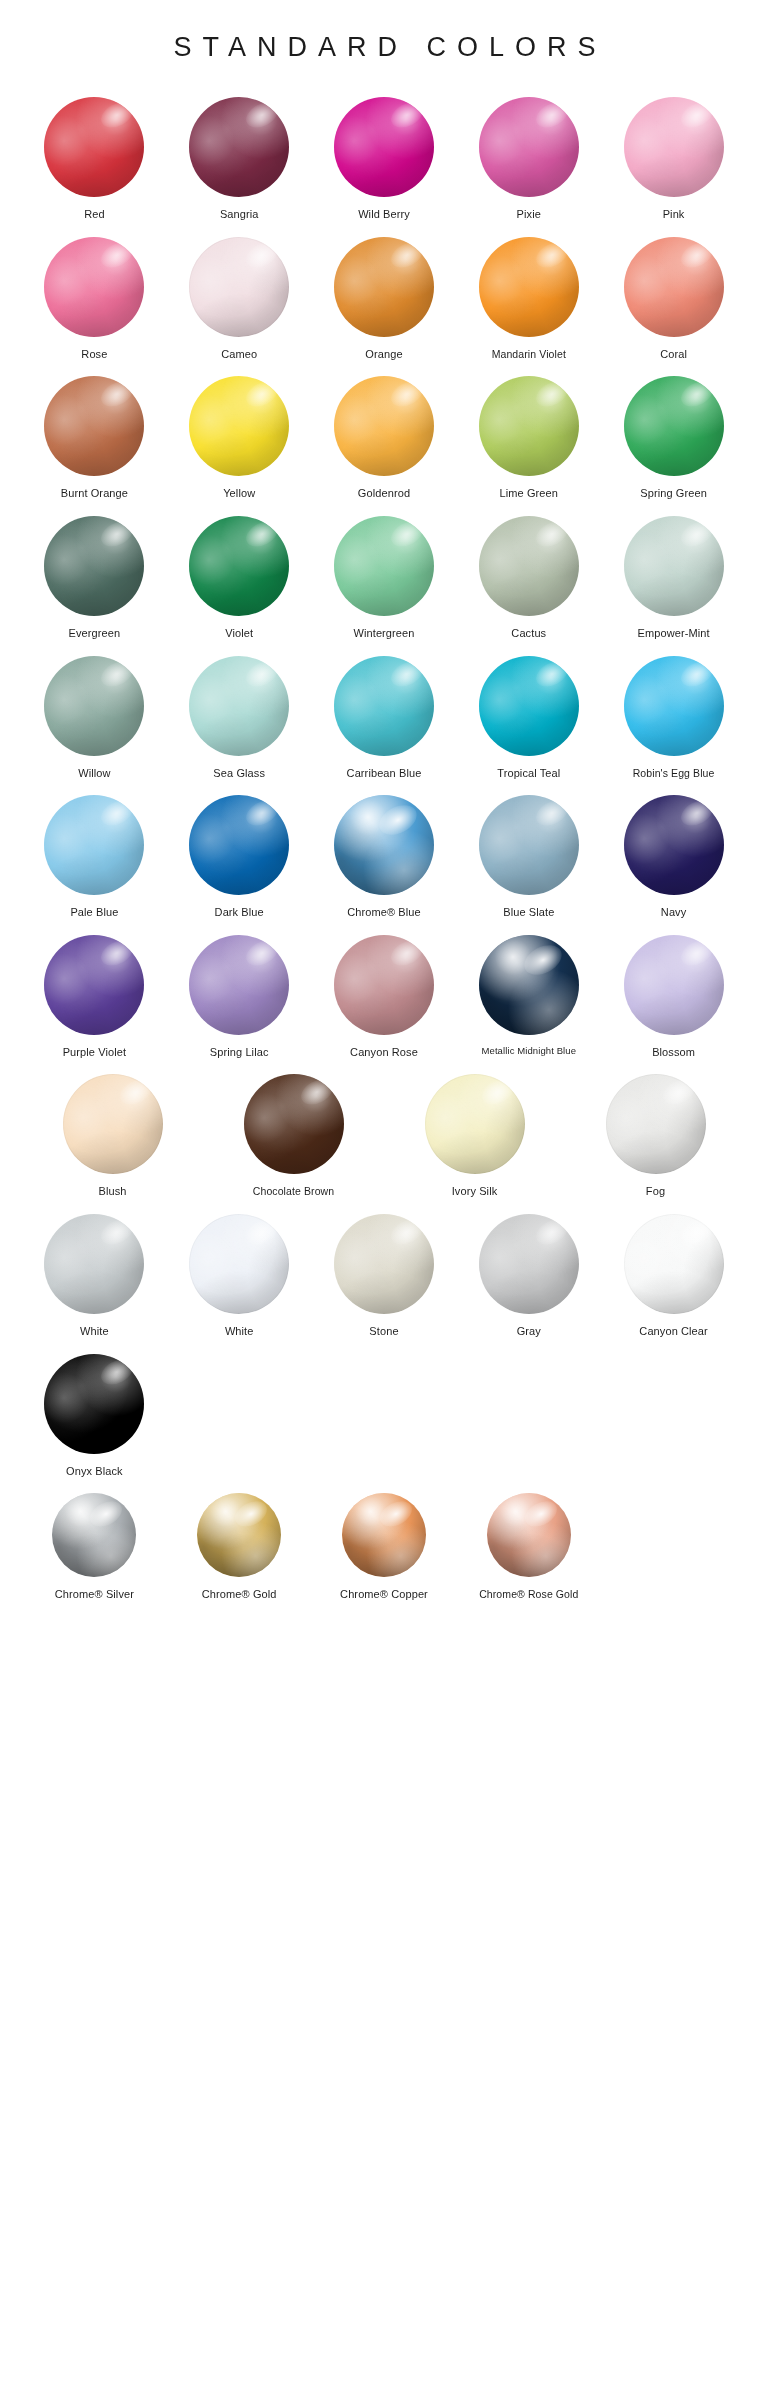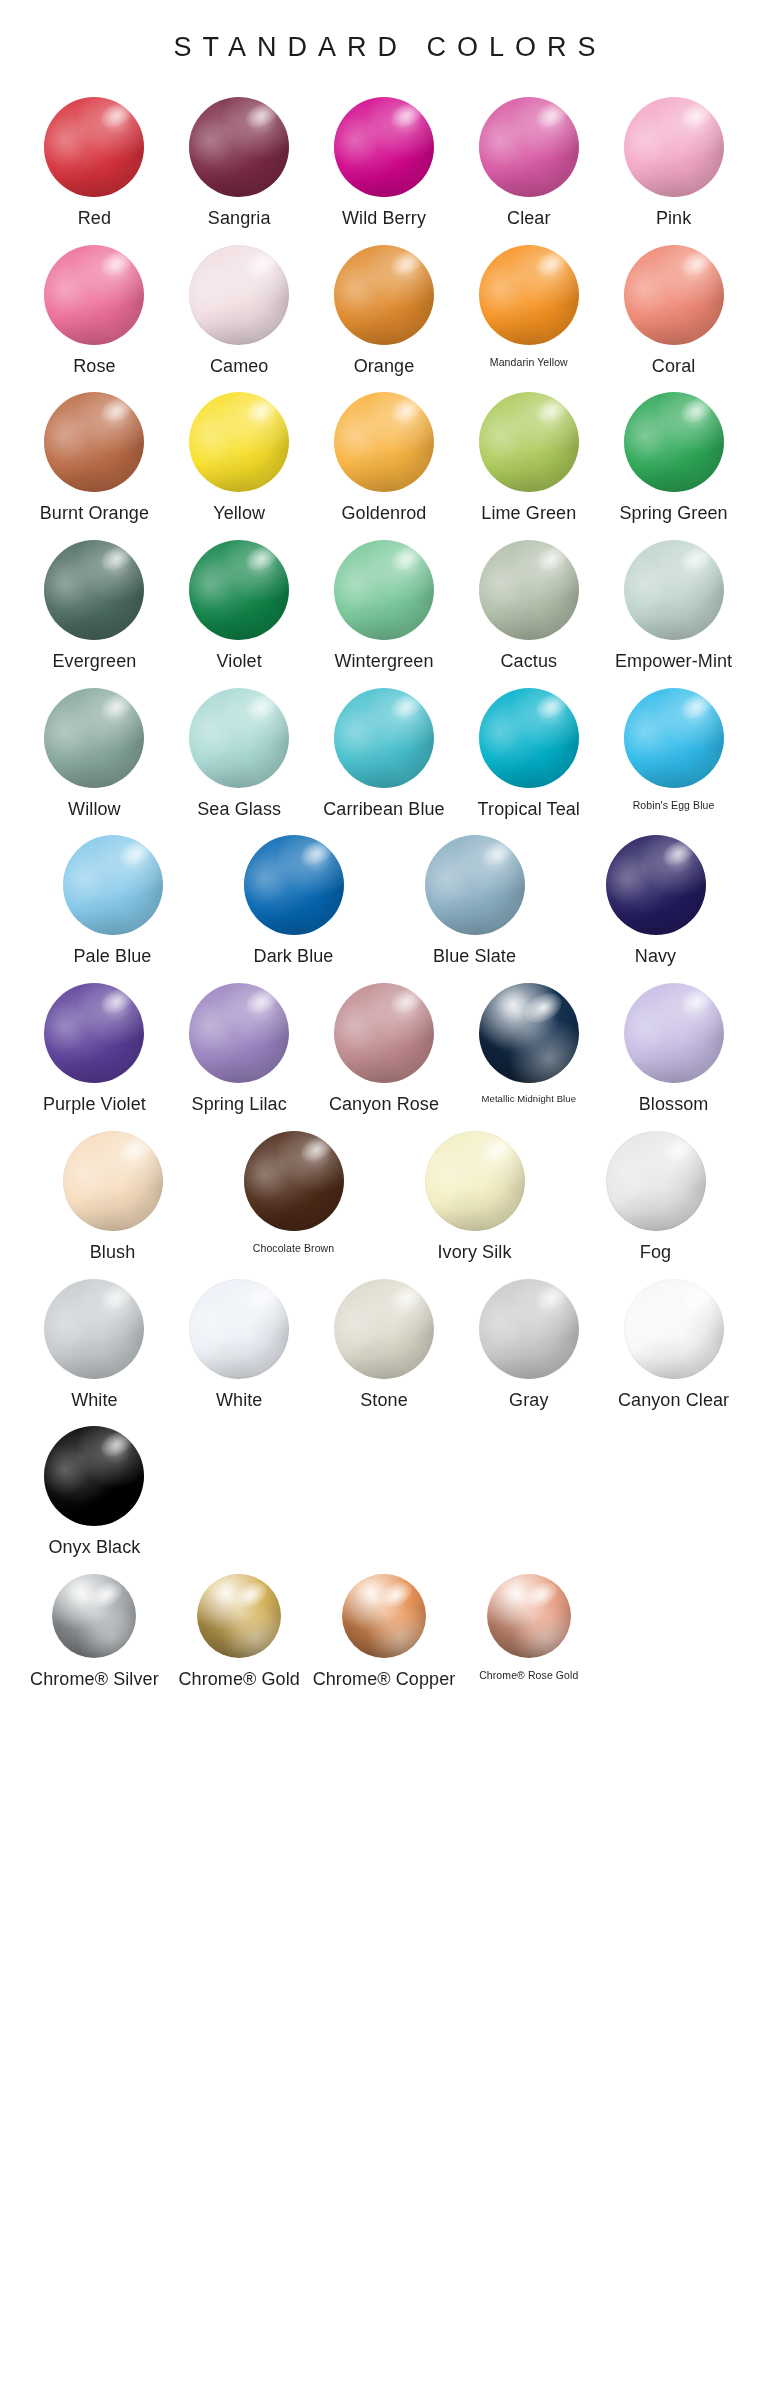--- a/index.html
+++ b/index.html
@@ -118,21 +118,21 @@
     background: radial-gradient(ellipse at center, rgba(255,255,255,0.9) 0%, rgba(255,255,255,0.3) 52%, rgba(255,255,255,0) 80%);
   }
 
   .orb.pale {
     box-shadow: inset 0 0 0 1px rgba(0,0,0,0.035);
   }
 
   .label {
     margin-top: 9px;
     font-family: "Liberation Sans", sans-serif;
-    font-size: 18px;
+    font-size: 11px;
     font-weight: 400;
     color: #1f1f1f;
     text-align: center;
     line-height: 1.15;
     letter-spacing: 0.1px;
     white-space: nowrap;
   }
   .label.small { font-size: 10.5px; }
   .label.tiny  { font-size: 9.5px; }
 
@@ -165,21 +165,21 @@
         <div class="swatch">
           <div class="orb-wrap">
             <div class="orb" title="Wild Berry" style="background: radial-gradient(circle at 38% 32%, rgb(220, 61, 165) 0%, rgb(210, 6, 140) 52%, rgb(176, 5, 118) 92%, rgb(155, 4, 104) 100%);"></div>
           </div>
           <div class="label">Wild Berry</div>
         </div>
         <div class="swatch">
           <div class="orb-wrap">
             <div class="orb" title="Pixie" style="background: radial-gradient(circle at 38% 32%, rgb(225, 125, 183) 0%, rgb(216, 88, 163) 52%, rgb(181, 74, 137) 92%, rgb(160, 65, 121) 100%);"></div>
           </div>
-          <div class="label">Clear</div>
+          <div class="label">Pixie</div>
         </div>
         <div class="swatch">
           <div class="orb-wrap">
             <div class="orb" title="Pink" style="background: radial-gradient(circle at 38% 32%, rgb(246, 187, 211) 0%, rgb(244, 168, 198) 52%, rgb(205, 141, 166) 92%, rgb(181, 124, 147) 100%);"></div>
           </div>
           <div class="label">Pink</div>
         </div>
       </div>
       <div class="row">
         <div class="swatch">
@@ -197,21 +197,21 @@
         <div class="swatch">
           <div class="orb-wrap">
             <div class="orb" title="Orange" style="background: radial-gradient(circle at 38% 32%, rgb(231, 164, 90) 0%, rgb(224, 138, 44) 52%, rgb(188, 116, 37) 92%, rgb(166, 102, 33) 100%);"></div>
           </div>
           <div class="label">Orange</div>
         </div>
         <div class="swatch">
           <div class="orb-wrap">
             <div class="orb" title="Mandarin Orange" style="background: radial-gradient(circle at 38% 32%, rgb(249, 171, 82) 0%, rgb(247, 147, 33) 52%, rgb(207, 123, 28) 92%, rgb(183, 109, 24) 100%);"></div>
           </div>
-          <div class="label small">Mandarin Yellow</div>
+          <div class="label small">Mandarin Violet</div>
         </div>
         <div class="swatch">
           <div class="orb-wrap">
             <div class="orb" title="Coral" style="background: radial-gradient(circle at 38% 32%, rgb(243, 162, 146) 0%, rgb(240, 136, 115) 52%, rgb(202, 114, 97) 92%, rgb(178, 101, 85) 100%);"></div>
           </div>
           <div class="label">Coral</div>
         </div>
       </div>
       <div class="row">
         <div class="swatch">
@@ -314,20 +314,26 @@
           <div class="orb-wrap">
             <div class="orb" title="Pale Blue" style="background: radial-gradient(circle at 38% 32%, rgb(160, 213, 239) 0%, rgb(133, 201, 234) 52%, rgb(112, 169, 197) 92%, rgb(98, 149, 173) 100%);"></div>
           </div>
           <div class="label">Pale Blue</div>
         </div>
         <div class="swatch">
           <div class="orb-wrap">
             <div class="orb" title="Dark Blue" style="background: radial-gradient(circle at 38% 32%, rgb(61, 137, 196) 0%, rgb(6, 104, 179) 52%, rgb(5, 87, 150) 92%, rgb(4, 77, 132) 100%);"></div>
           </div>
           <div class="label">Dark Blue</div>
+        </div>
+        <div class="swatch">
+          <div class="orb-wrap">
+            <div class="orb metal" title="Chrome® Blue" style="background: radial-gradient(circle at 38% 28%, rgb(174, 210, 234) 0%, rgb(75, 155, 208) 46%, rgb(47, 96, 129) 88%, rgb(38, 78, 104) 100%);"></div>
+          </div>
+          <div class="label">Chrome® Blue</div>
         </div>
         <div class="swatch">
           <div class="orb-wrap">
             <div class="orb" title="Blue Slate" style="background: radial-gradient(circle at 38% 32%, rgb(165, 193, 209) 0%, rgb(139, 176, 196) 52%, rgb(117, 148, 165) 92%, rgb(103, 130, 145) 100%);"></div>
           </div>
           <div class="label">Blue Slate</div>
         </div>
         <div class="swatch">
           <div class="orb-wrap">
             <div class="orb" title="Navy" style="background: radial-gradient(circle at 38% 32%, rgb(83, 77, 129) 0%, rgb(35, 27, 94) 52%, rgb(29, 23, 79) 92%, rgb(26, 20, 70) 100%);"></div>

